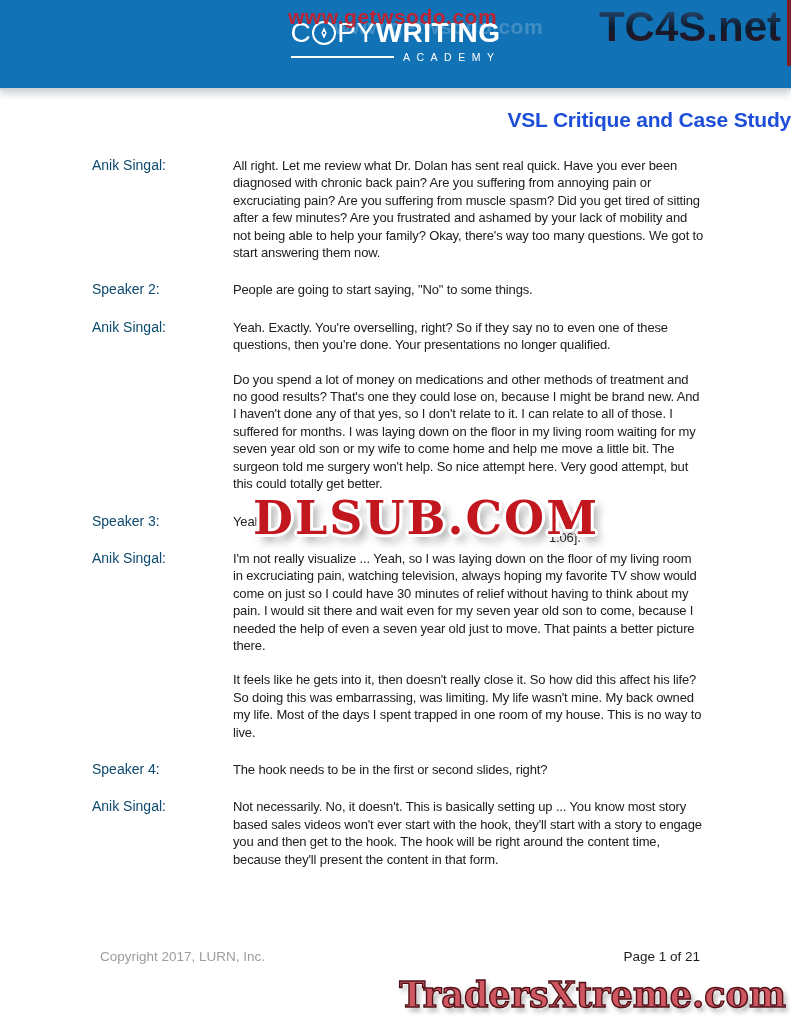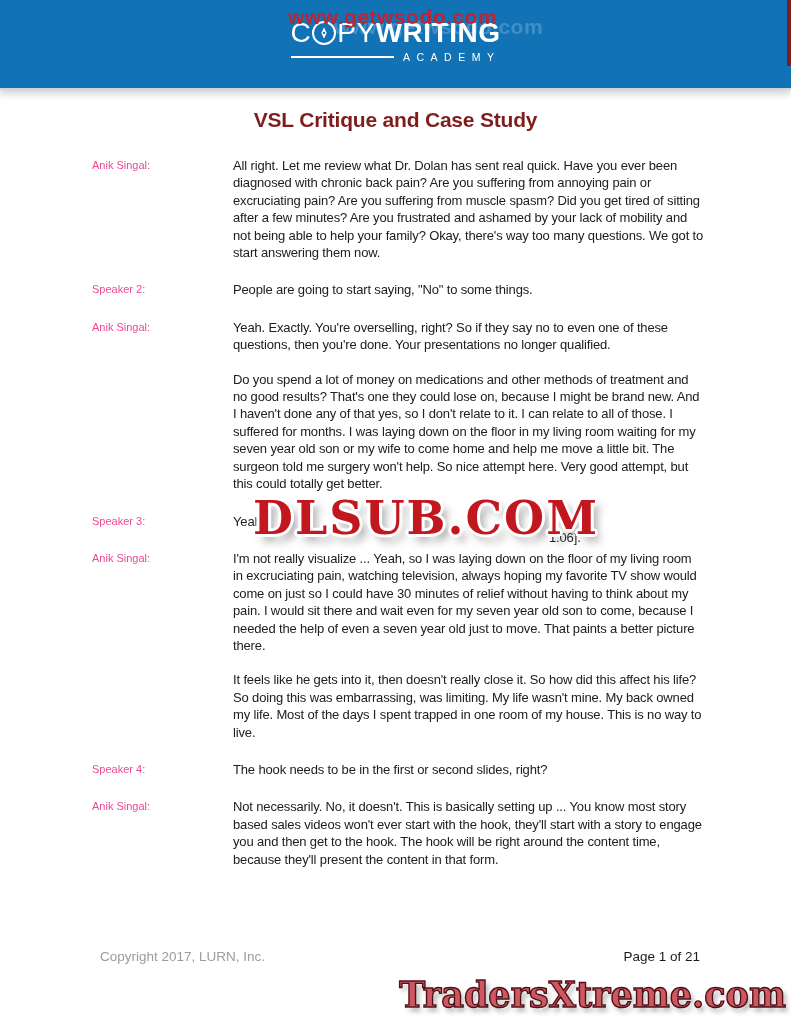--- a/index.html
+++ b/index.html
@@ -51,26 +51,26 @@
     .wm-tc4s{
       background:linear-gradient(180deg,#2e5480 0%,#0d1b2e 52%,#3b141f 100%);
       -webkit-background-clip:text;background-clip:text;
       -webkit-text-fill-color:transparent;text-shadow:none;
     }
   }
   .maroon-strip{position:absolute;right:0;top:0;width:4px;height:66px;background:#7e1d23;}
 
   
   .title{
-    position:absolute;left:0;right:0;top:108px;text-align:center;
-    font-size:21px;font-weight:700;color:#7f1d1d;letter-spacing:-.2px;
+    position:absolute;left:0;right:0;top:108px;text-align:right;
+    font-size:21px;font-weight:700;color:#1d4ed8;letter-spacing:-.2px;
   }
   .transcript{position:absolute;left:92px;top:157px;width:612px;}
   .row{display:flex;margin-bottom:20px;}
-  .speaker{width:141px;flex-shrink:0;font-size:11px;line-height:17.4px;color:#ec4899;}
+  .speaker{width:141px;flex-shrink:0;font-size:14px;line-height:17.4px;color:#0c4a6e;}
   .dialogue{width:471px;font-size:13px;line-height:17.4px;color:#202020;letter-spacing:-.15px;}
   .para{margin:0 0 17px 0;}
   .para:last-child{margin-bottom:0;}
 
   .frag-line{position:relative;height:17.4px;}
   .frag-after{position:absolute;left:300px;top:16px;margin-left:16px;}
 
   .dlsub{
     position:absolute;left:20px;top:-18px;z-index:5;white-space:nowrap;
     font-family:"DejaVu Serif",serif;font-weight:700;font-size:46px;line-height:46px;
@@ -122,20 +122,21 @@
             <span>PY</span>
             <span class="bold">WRITING</span>
         </div>
         <div class="academy-row">
           <span class="academy-line"></span>
           <span class="academy-text">ACADEMY</span>
         </div>
       </div>
     </div>
 
+    <div class="wm-tc4s">TC4S.net</div>
     <div class="maroon-strip"></div>
   </div>
 
   <div class="title">VSL Critique and Case Study</div>
 
   <div class="transcript" id="transcript">
       <div class="row">
         <div class="speaker">Anik Singal:</div>
         <div class="dialogue">
           <p class="para">All right. Let me review what Dr. Dolan has sent real quick. Have you ever been diagnosed with chronic back pain? Are you suffering from annoying pain or excruciating pain? Are you suffering from muscle spasm? Did you get tired of sitting after a few minutes? Are you frustrated and ashamed by your lack of mobility and not being able to help your family? Okay, there's way too many questions. We got to start answering them now.</p>

